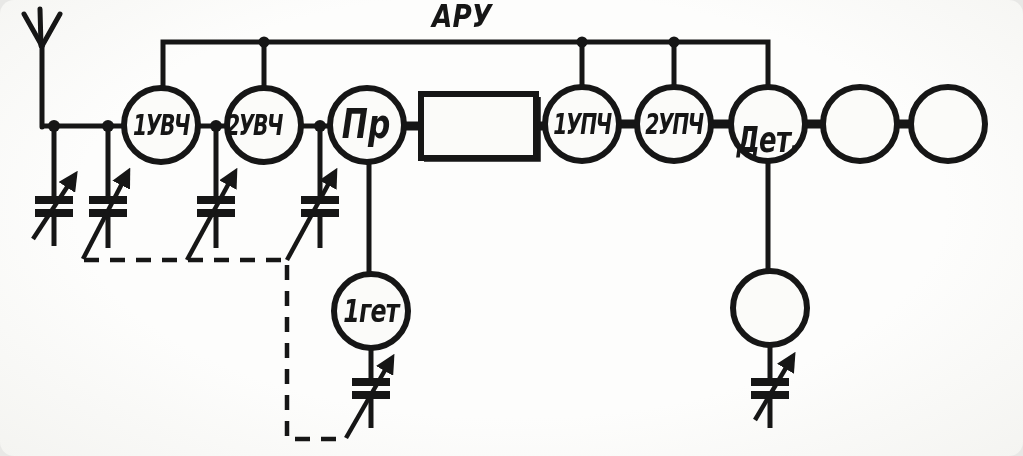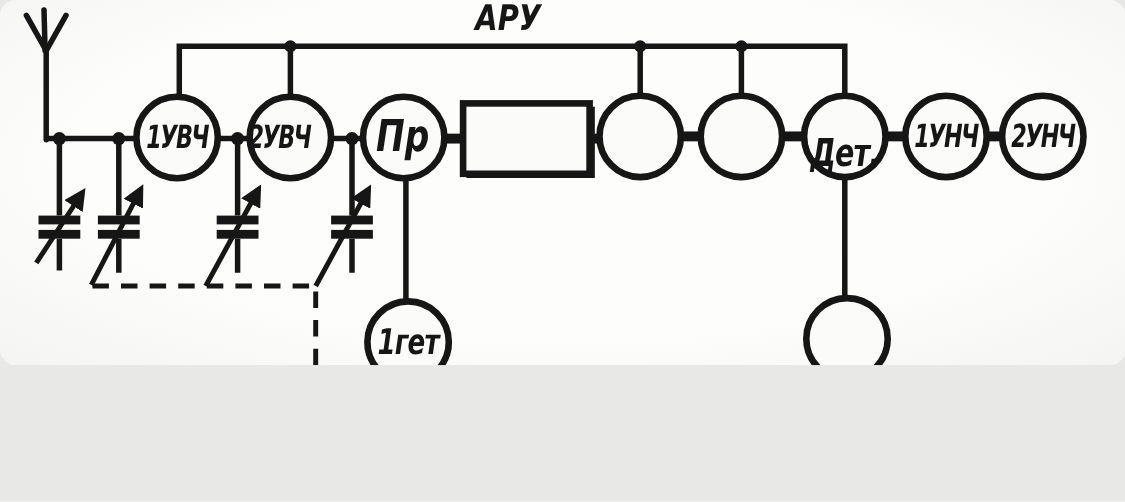--- a/index.html
+++ b/index.html
@@ -1,18 +1,18 @@
 <!DOCTYPE html>
 <html><head>
 <meta charset="utf-8">
 <style>
   html,body{margin:0;padding:0;background:#e8e8e6;}
   #page{
     position:relative;
-    width:1023px;height:332px;
+    width:1023px;height:456px;
     background:#fbfbf9;
     background-image:radial-gradient(ellipse at 50% 45%, #fdfdfc 60%, #f4f4f1 100%);
     overflow:hidden;
     font-family:"DejaVu Sans", sans-serif;
     border-radius:14px;
   }
   svg{position:absolute;left:0;top:0;}
   .lbl{
     position:absolute;
     transform:translate(-50%,-50%);
@@ -148,18 +148,18 @@
 
       <rect x="421" y="94" width="115" height="64" stroke-width="6" fill="#fbfbf9"></rect>
       <path d="M424,160 L539,160 L539,97" stroke-width="3.5"></path>
     </g>
   </svg>
 
   <div class="lbl aru" style="left:462px;top:16px"><span>АРУ</span></div>
   <div class="lbl c4" style="left:161px;top:125px"><span>1УВЧ</span></div>
   <div class="lbl c4" style="left:254px;top:125px"><span>2УВЧ</span></div>
   <div class="lbl pr" style="left:366px;top:124px"><span>Пр</span></div>
+  <div class="lbl c4" style="left:582px;top:124px"><span>1УПЧ</span></div>
+  <div class="lbl c4" style="left:674px;top:124px"><span>2УПЧ</span></div>
   <div class="lbl det" style="left:768px;top:140px"><span>Дет.</span></div>
-  <div class="lbl c4" style="left:860px;top:124px"><span>1УНЧ</span></div>
-  <div class="lbl c4" style="left:948px;top:124px"><span>2УНЧ</span></div>
   <div class="lbl get" style="left:371px;top:311px"><span>1гет</span></div>
 
 </div>
 
 </body></html>

